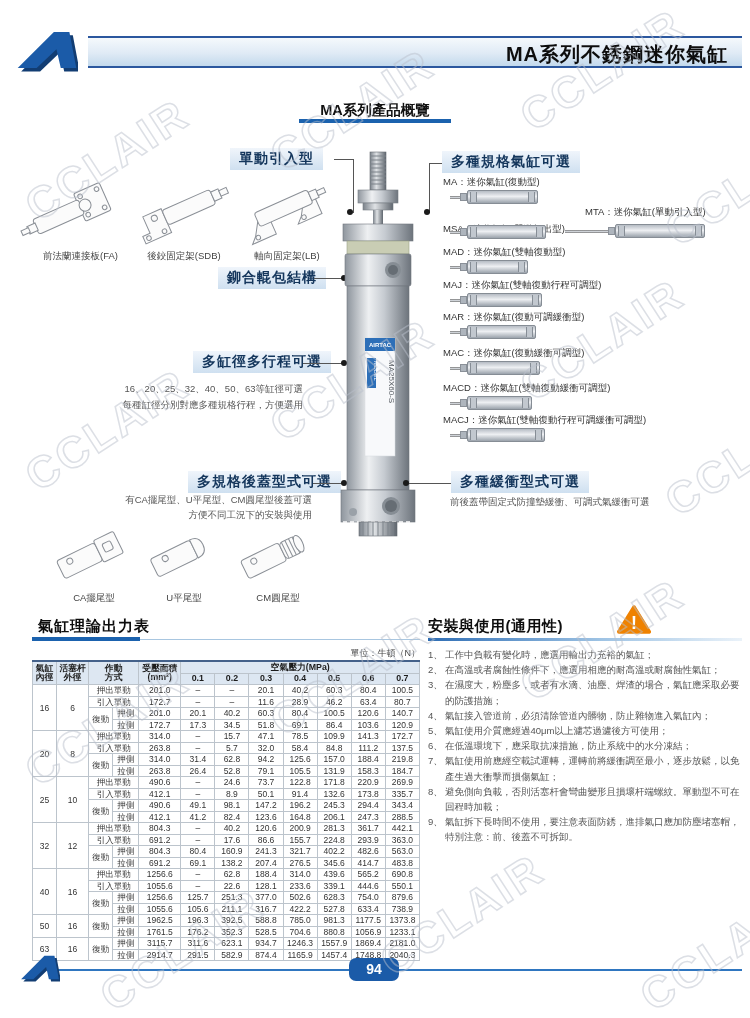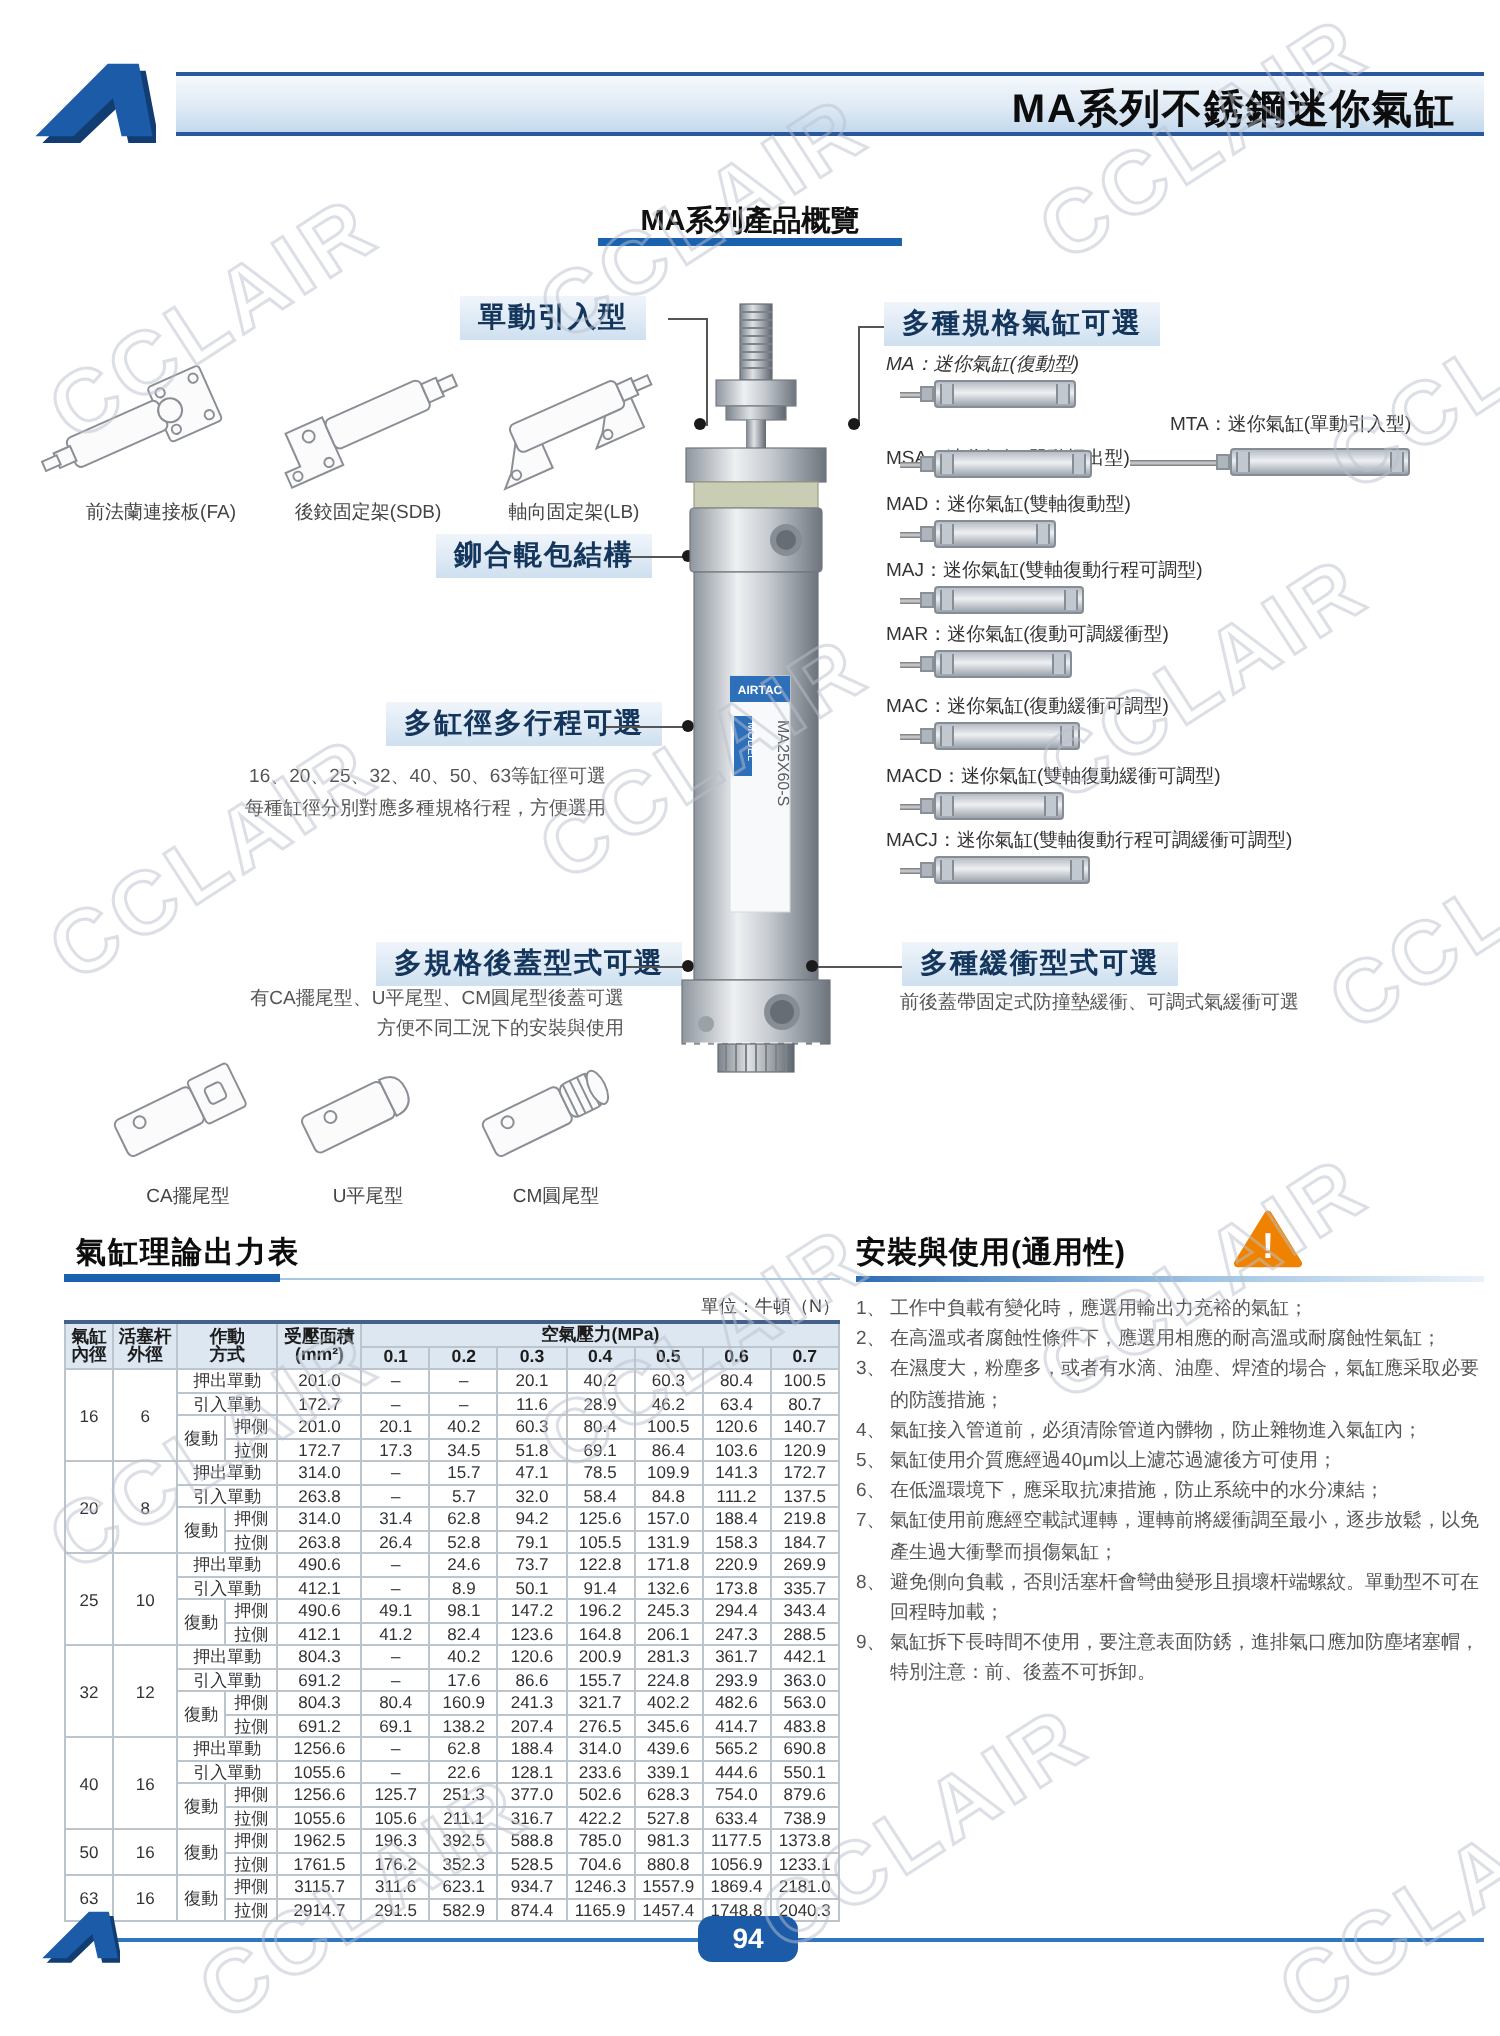--- a/index.html
+++ b/index.html
@@ -206,21 +206,21 @@
     <line x1="10" y1="372" x2="80" y2="372" stroke="#ffffff" stroke-width="1.5" stroke-dasharray="4 3"></line>
     <rect x="26" y="372" width="38" height="14" fill="url(#met2)" stroke="#666c72" stroke-width=".6"></rect>
     <path d="M30 372 V386 M35 372 V386 M40 372 V386 M45 372 V386 M50 372 V386 M55 372 V386 M60 372 V386" stroke="#7d838a" stroke-width="1"></path>
   </svg>
 
   <div class="callout" style="left:442px;top:151px;">多種規格氣缸可選</div>
   <div class="hline" style="left:429px;top:163px;width:13px;"></div>
   <div class="vline" style="left:429px;top:163px;height:50px;"></div>
   <div class="dot" style="left:424px;top:209px;"></div>
   <div id="models-root">
-      <div class="model-label" style="left: 443px; top: 176px; font-style: italic;">MA：迷你氣缸(復動型)</div>
+      <div class="model-label" style="left: 443px; top: 176px;">MA：迷你氣缸(復動型)</div>
       <div class="mini-cyl" style="left: 450px; top: 190px; width: 88px;">
         <div class="mc-rod" style="width: 12px;"></div>
         <div class="mc-nut" style="left: 10px;"></div>
         <div class="mc-body" style="left: 17px; right: 0px;"></div>
         <div class="mc-cap" style="left: 20px;"></div>
         <div class="mc-cap" style="right: 3px;"></div>
       </div>
       <div class="model-label" style="left: 443px; top: 211px; margin-top: 12px;">MSA：迷你氣缸(單動押出型)</div>
       <div class="mini-cyl" style="left: 450px; top: 225px; width: 96px;">
         <div class="mc-rod" style="width: 12px;"></div>

